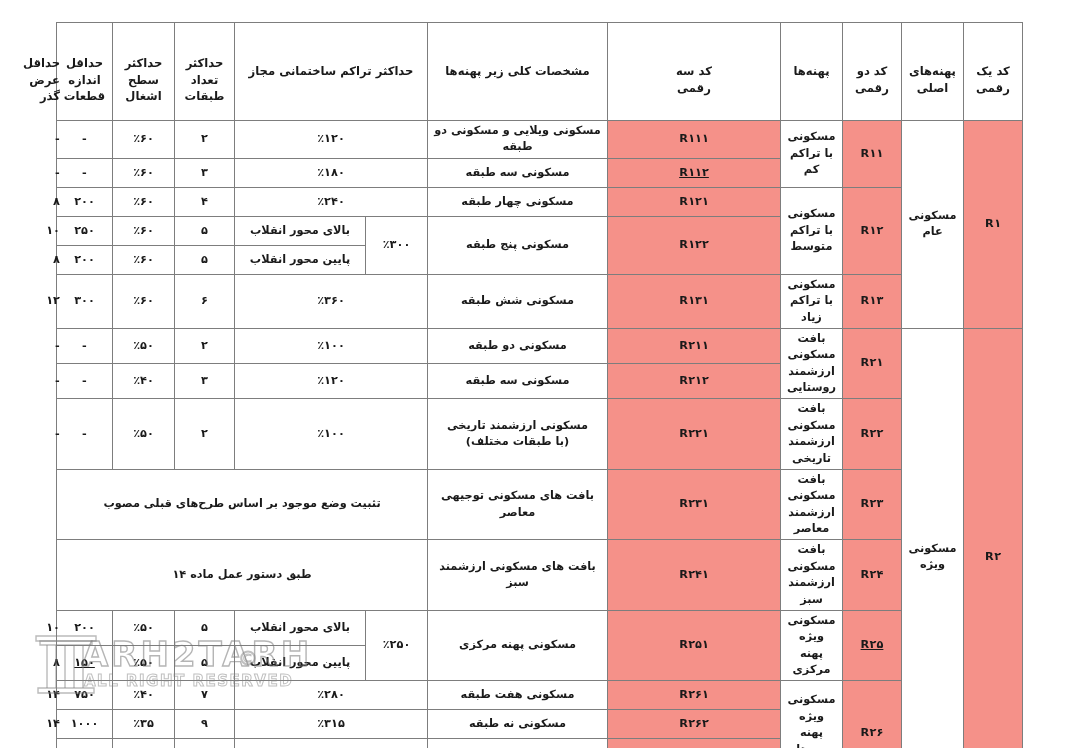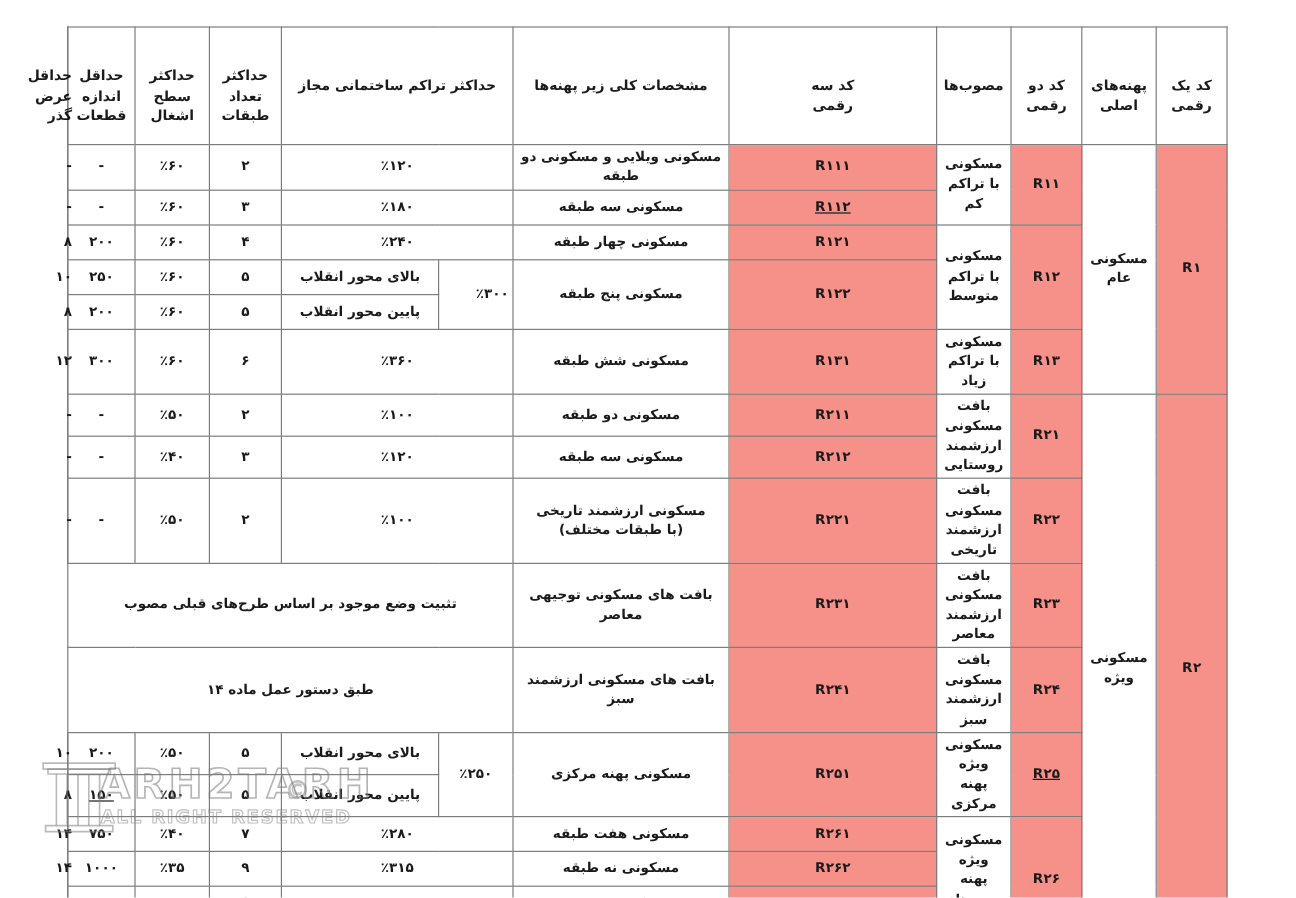--- a/index.html
+++ b/index.html
@@ -155,21 +155,21 @@
         </th>
         <th class="hdr" style="white-space:pre-line">
           <span>پهنه‌های
 اصلی</span>
         </th>
         <th class="hdr" style="white-space:pre-line">
           <span>کد دو
 رقمی</span>
         </th>
         <th class="hdr">
-          <span>مصوب‌ها</span>
+          <span>پهنه‌ها</span>
         </th>
         <th class="hdr" style="white-space:pre-line">
           <span>کد سه
 رقمی</span>
         </th>
         <th class="hdr">
           <span>مشخصات کلی زیر پهنه‌ها</span>
         </th>
         <th class="hdr" colspan="2">
           <span>حداکثر تراکم ساختمانی مجاز</span>
@@ -228,21 +228,21 @@
           <td class="desc" rowspan="1" style="white-space: pre-line;">مسکونی چهار طبقه</td>
           <td class="num" colspan="2" style="height: 29px; white-space: pre-line;">٪۲۴۰</td>
           <td class="num" style="white-space: pre-line;">۴</td>
           <td class="num" style="white-space: pre-line;">٪۶۰</td>
           <td class="num" style="white-space: pre-line;">۲۰۰</td>
           <td class="num" style="white-space: pre-line;">۸</td>
         </tr>
         <tr>
           <td class="pink code3" rowspan="2" style="white-space: pre-line;">R۱۲۲</td>
           <td class="desc" rowspan="2" style="white-space: pre-line;">مسکونی پنج طبقه</td>
-          <td class="num" rowspan="2" style="white-space: pre-line; text-align: right;">٪۳۰۰</td>
+          <td class="num" rowspan="2" style="white-space: pre-line;">٪۳۰۰</td>
           <td class="num" style="height: 29px; white-space: pre-line;">بالای محور انقلاب</td>
           <td class="num" style="white-space: pre-line;">۵</td>
           <td class="num" style="white-space: pre-line;">٪۶۰</td>
           <td class="num" style="white-space: pre-line;">۲۵۰</td>
           <td class="num" style="white-space: pre-line;">۱۰</td>
         </tr>
         <tr>
           <td class="num" style="height: 29px; white-space: pre-line;">پایین محور انقلاب</td>
           <td class="num" style="white-space: pre-line;">۵</td>
           <td class="num" style="white-space: pre-line;">٪۶۰</td>

